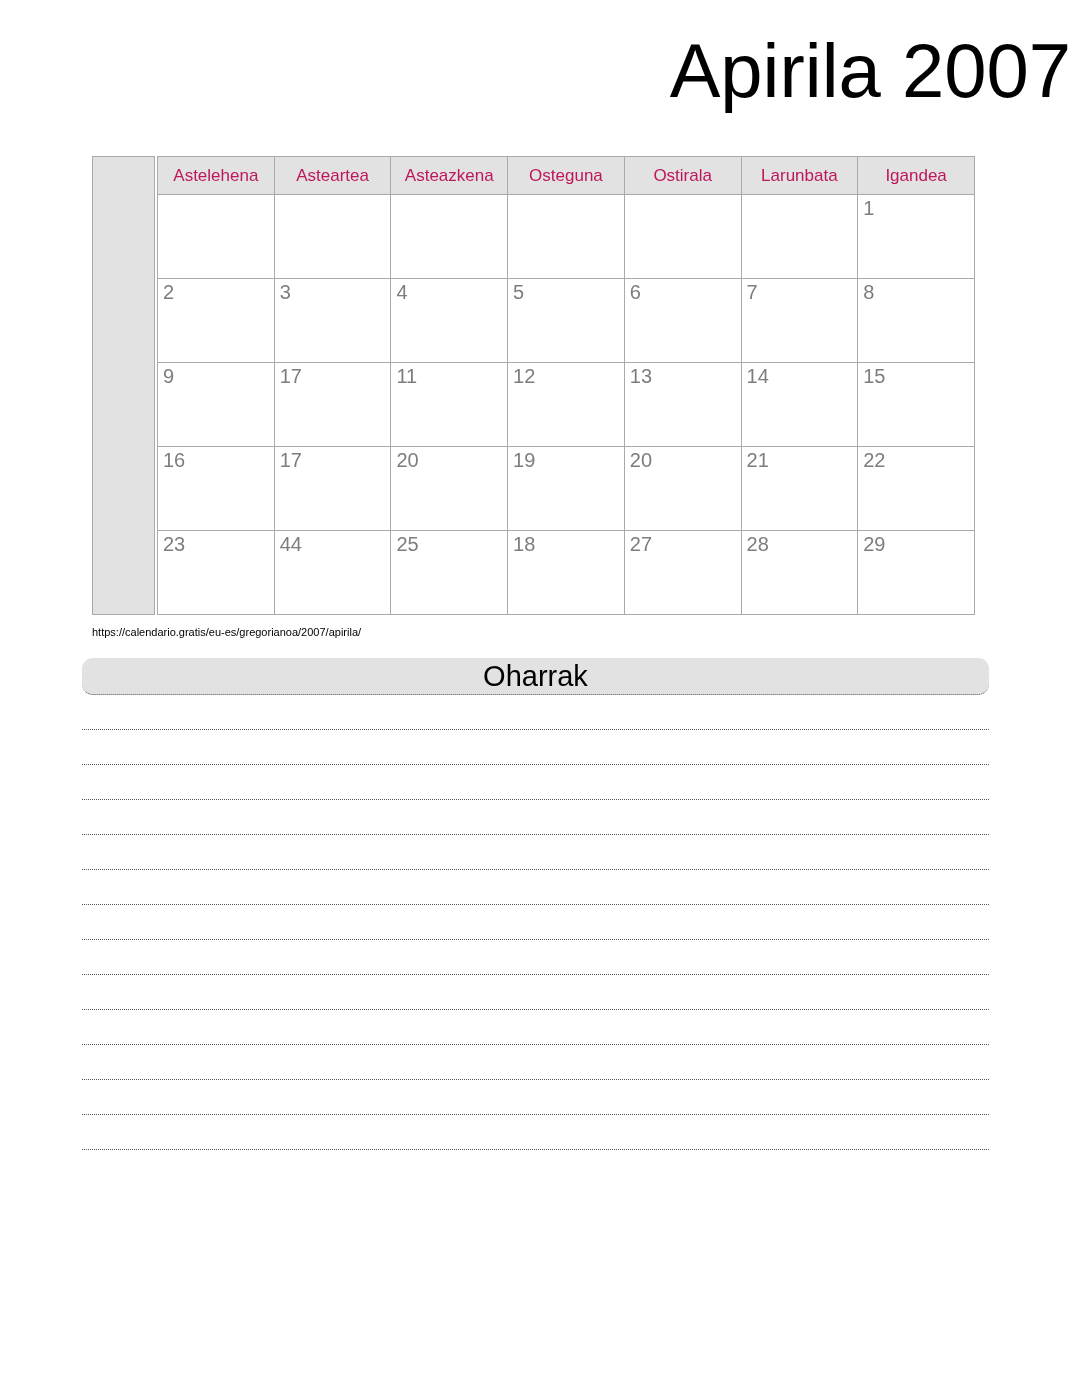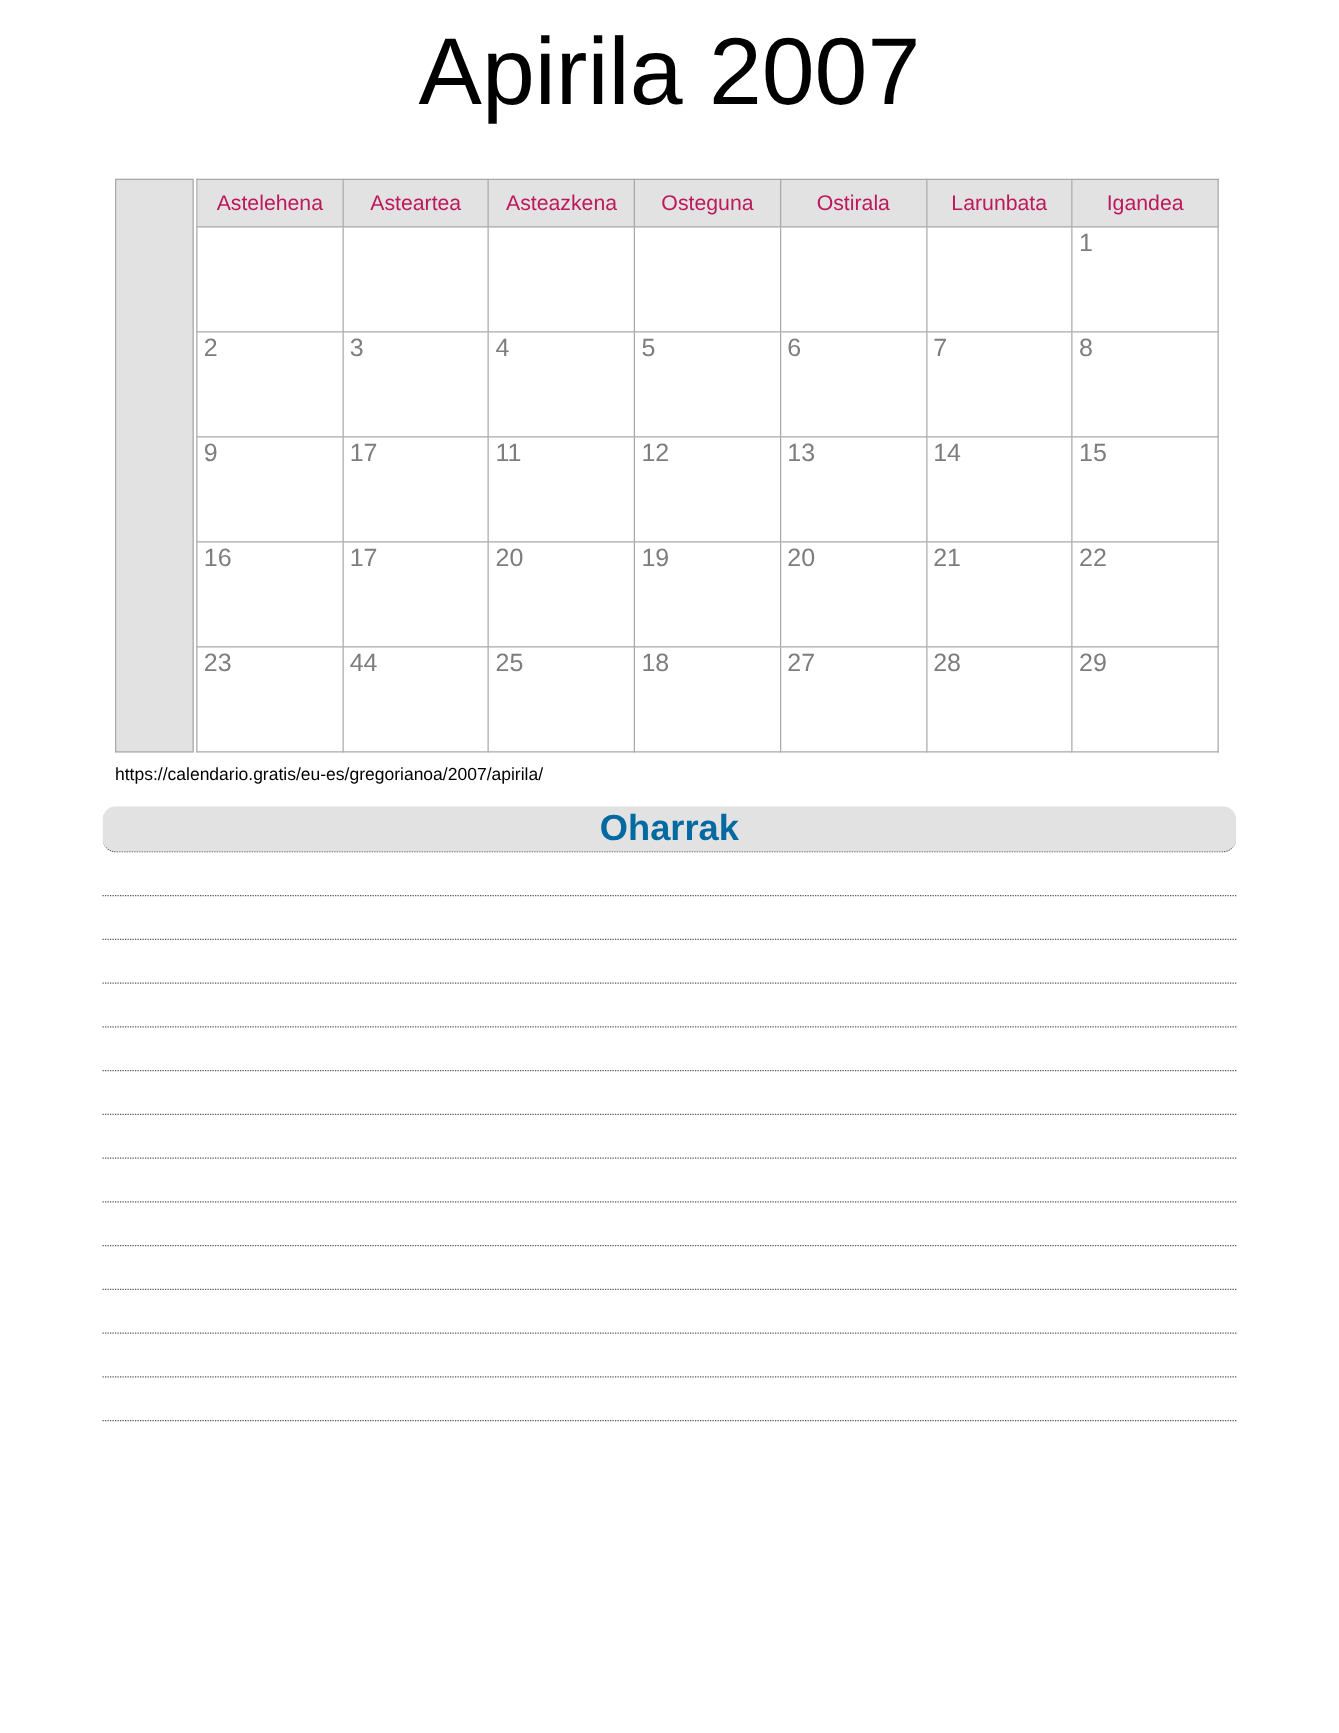--- a/index.html
+++ b/index.html
@@ -8,22 +8,22 @@
     width: 1071px;
     height: 1386px;
     background: #fff;
     position: relative;
     overflow: hidden;
     font-family: "Liberation Sans", sans-serif;
     color: #000;
   }
   .page-title {
     margin: 0;
-    padding-top: 10px;
-    text-align: center;
+    padding-top: 23px;
+    text-align: right;
     font-size: 76px;
     font-weight: 400;
     line-height: 1.25;
     color: #000;
   }
   .calendar {
     display: flex;
     margin: 38px 0 0 92px;
     width: 885px;
     align-items: stretch;
@@ -56,36 +56,36 @@
     height: 84px;
     vertical-align: top;
     text-align: left;
     padding: 2px 0 0 5px;
     font-size: 20px;
     line-height: 1.1;
     color: var(--day-number, #7d7d7d);
   }
   .source-url {
     margin: 7px 0 0 92px;
-    font-size: 14px;
+    font-size: 11px;
     line-height: 20px;
     color: #000;
   }
   .notes {
     margin: 16px 0 0 82px;
     width: 907px;
   }
   .notes-header {
     background: var(--header-bg, #e2e2e2);
     height: 37px;
     line-height: 37px;
     text-align: center;
     font-size: 29px;
-    font-weight: 700;
-    color: #0369a1;
+    font-weight: 400;
+    color: #000000;
     border-bottom: 1px dotted var(--notes-line, #555);
     border-radius: 11px;
   }
   .notes-line {
     height: 35px;
     border-bottom: 1px dotted var(--notes-line, #555);
   }
 </style>
 </head>
 <body>

